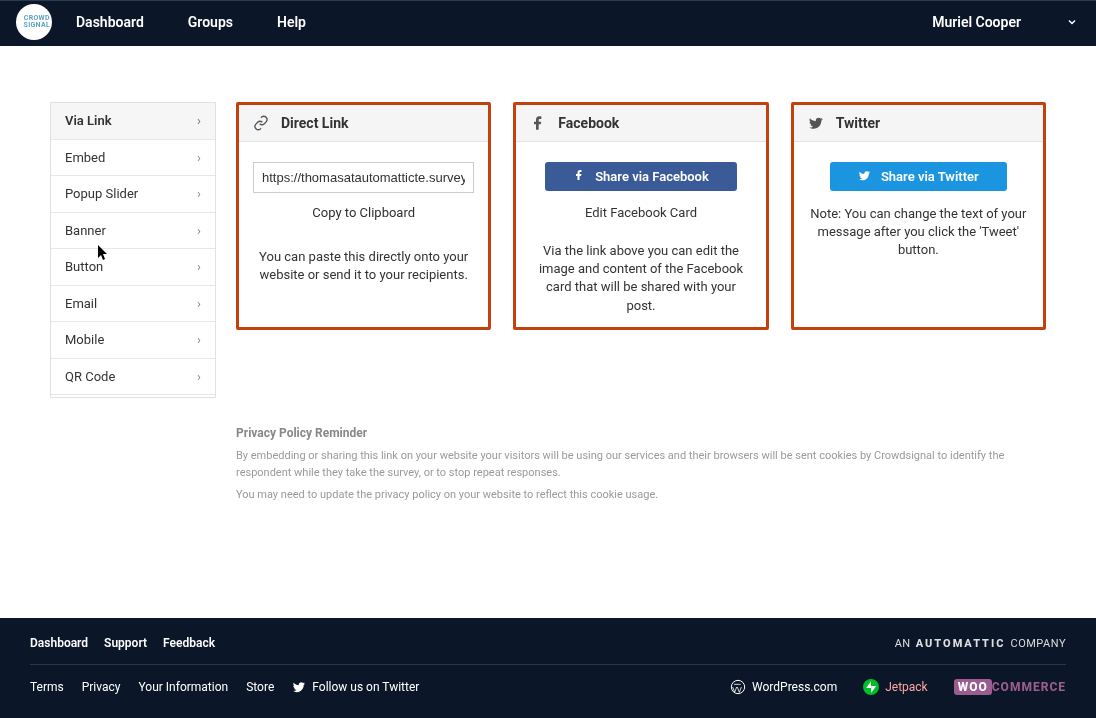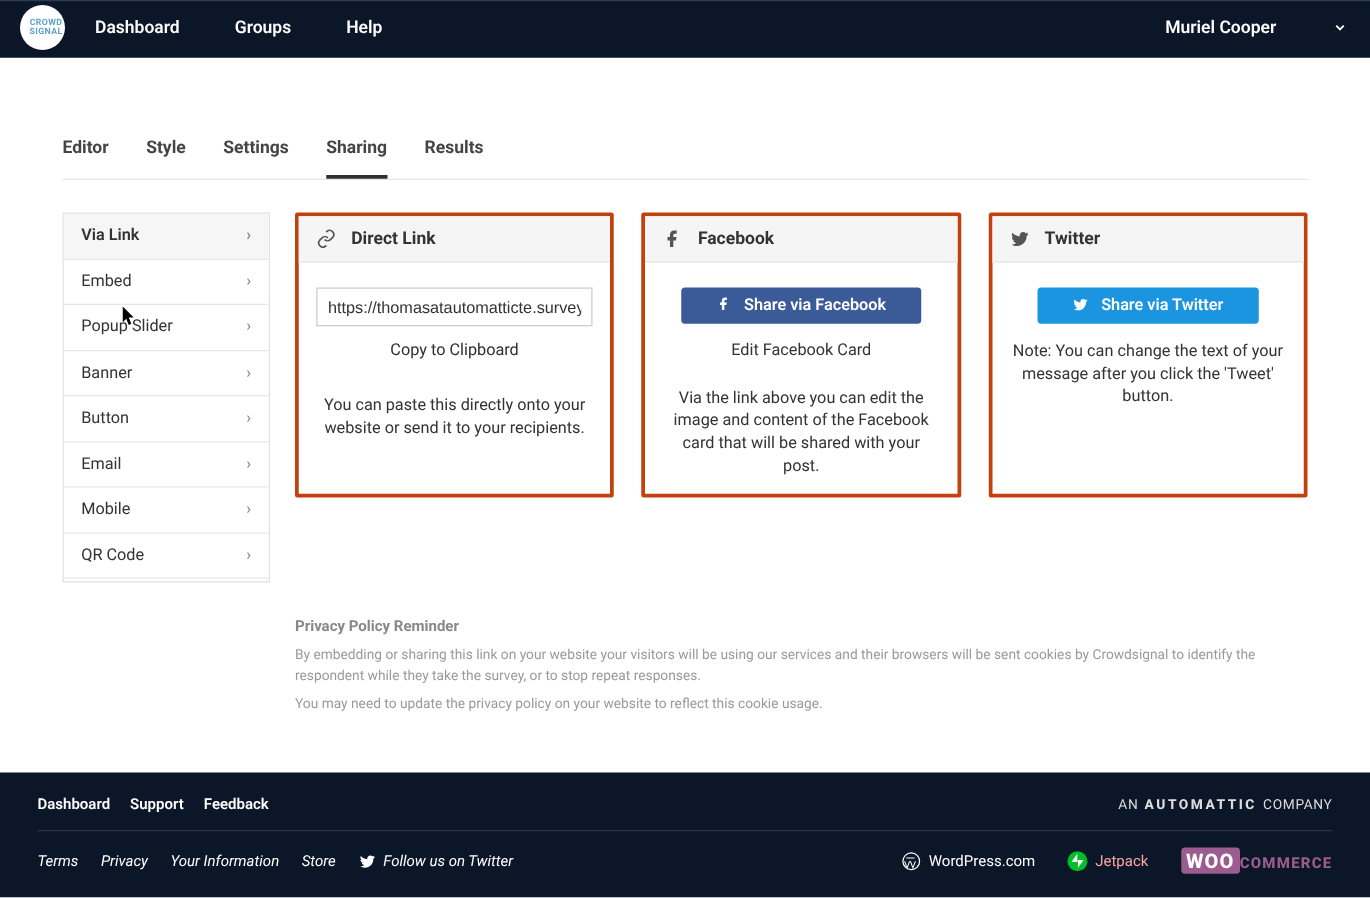--- a/index.html
+++ b/index.html
@@ -50,31 +50,31 @@
 .privacy-title { font-size:12px; font-weight:700; color:#888; margin-bottom:8px; }
 .privacy-text { font-size:11px; color:#9a9a9a; line-height:1.5; margin-bottom:6px; }
 
 
 .footer { position:absolute; bottom:0; left:0; right:0; background:#0b1628; color:#fff; height:100px; padding: 18px 30px 0 30px; font-size:12px; }
 .footer-row1 { display:flex; align-items:center; border-bottom:1px solid #2a3648; padding-bottom: 14px; }
 .footer-row1 a { color:#fff; margin-right:16px; cursor:pointer; font-weight:600; }
 .footer-brand { margin-left:auto; color:#ddd; font-size:11px; letter-spacing:0.5px; display:flex; align-items:center; }
 .footer-brand b { font-weight:800; letter-spacing:2px; margin: 0 5px; }
 .footer-row2 { display:flex; align-items:center; padding-top:14px; }
-.footer-row2 a { color:#fff; margin-right:18px; cursor:pointer;font-style:italic; }
+.footer-row2 a { color:#fff; margin-right:18px; cursor:pointer; }
 .footer-row2 .twitter-follow { display:flex; align-items:center; }
 .footer-row2 .twitter-follow svg { margin-right:6px; }
 .footer-right { margin-left:auto; display:flex; align-items:center; gap:26px; color:#fff; }
 .brand-wp { display:flex; align-items:center; gap:6px; }
 .brand-jetpack { display:flex; align-items:center; gap:6px; color:#fca5a5; }
 .brand-jetpack-circle { width:16px; height:16px; background:#00be28; border-radius:50%; position:relative; }
 .brand-jetpack-circle::before { content:""; position:absolute; left:3px; top:2px; width:5px; height:7px; background:#fff; clip-path: polygon(100% 0, 0 100%, 100% 100%); }
 .brand-jetpack-circle::after { content:""; position:absolute; right:3px; bottom:2px; width:5px; height:7px; background:#fff; clip-path: polygon(0 0, 100% 0, 0 100%); }
 .brand-woo { font-weight: 800; letter-spacing:1px; }
-.brand-woo .woo { background:#9b5c8f; color:#fff; padding:1px 4px; border-radius:3px; font-size:16px; }
+.brand-woo .woo { background:#9b5c8f; color:#fff; padding:1px 4px; border-radius:3px; font-size:12px; }
 .brand-woo .commerce { color:#9b5c8f; font-size:12px; }
 
 .cursor { position:absolute; left:98px; top:245px; pointer-events:none; }
 </style>
 </head>
 <body>
 
 <div class="topbar">
   <div class="logo">
     <div class="logo-inner">CROWD<br>SIGNAL</div>
@@ -86,27 +86,20 @@
   <div class="user">
     <span>Muriel Cooper</span>
     <svg width="12" height="12" viewBox="0 0 24 24" fill="none" stroke="#fff" stroke-width="3">
         <polyline points="6 9 12 15 18 9"></polyline>
       </svg>
   </div>
 </div>
 
 <div class="page">
 
-  <div class="tabs">
-    <div class="tab">Editor</div>
-    <div class="tab">Style</div>
-    <div class="tab">Settings</div>
-    <div class="tab active">Sharing</div>
-    <div class="tab">Results</div>
-  </div>
 
   <div class="content-row">
 
     <div class="sidebar">
       <div class="side-item active">
         <span>Via Link</span>
         <span class="chev">›</span>
       </div>
       <div class="side-item">
         <span>Embed</span>

